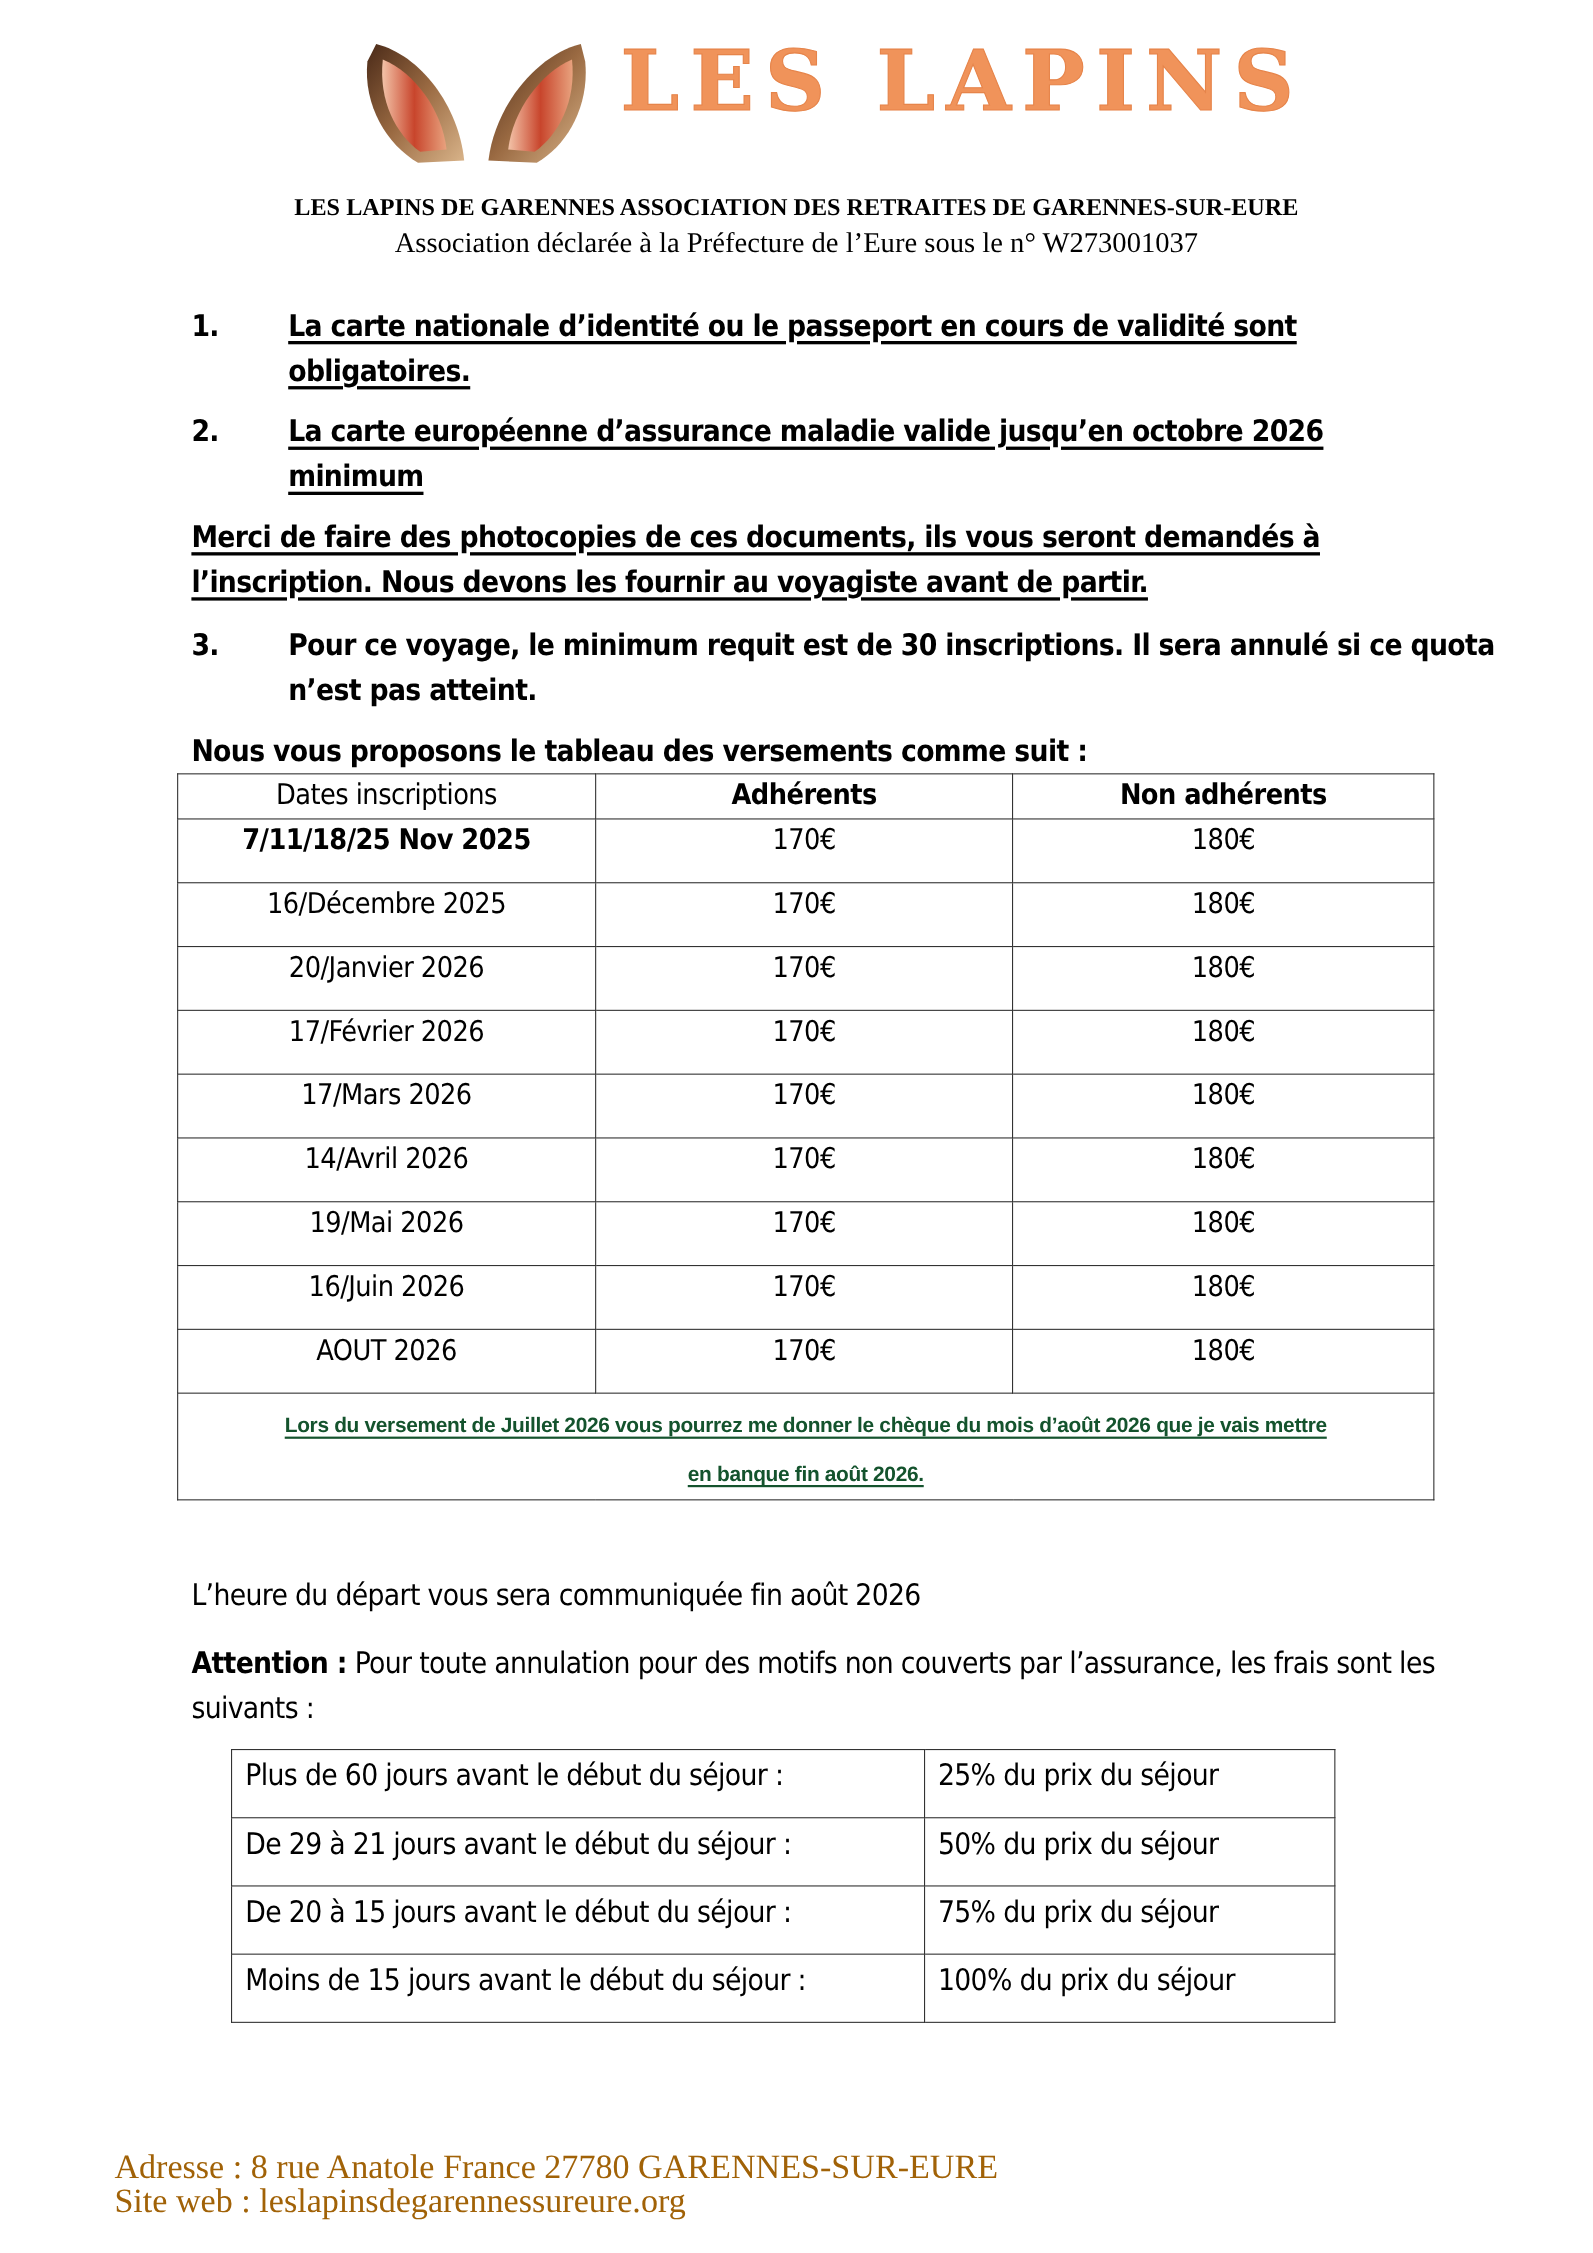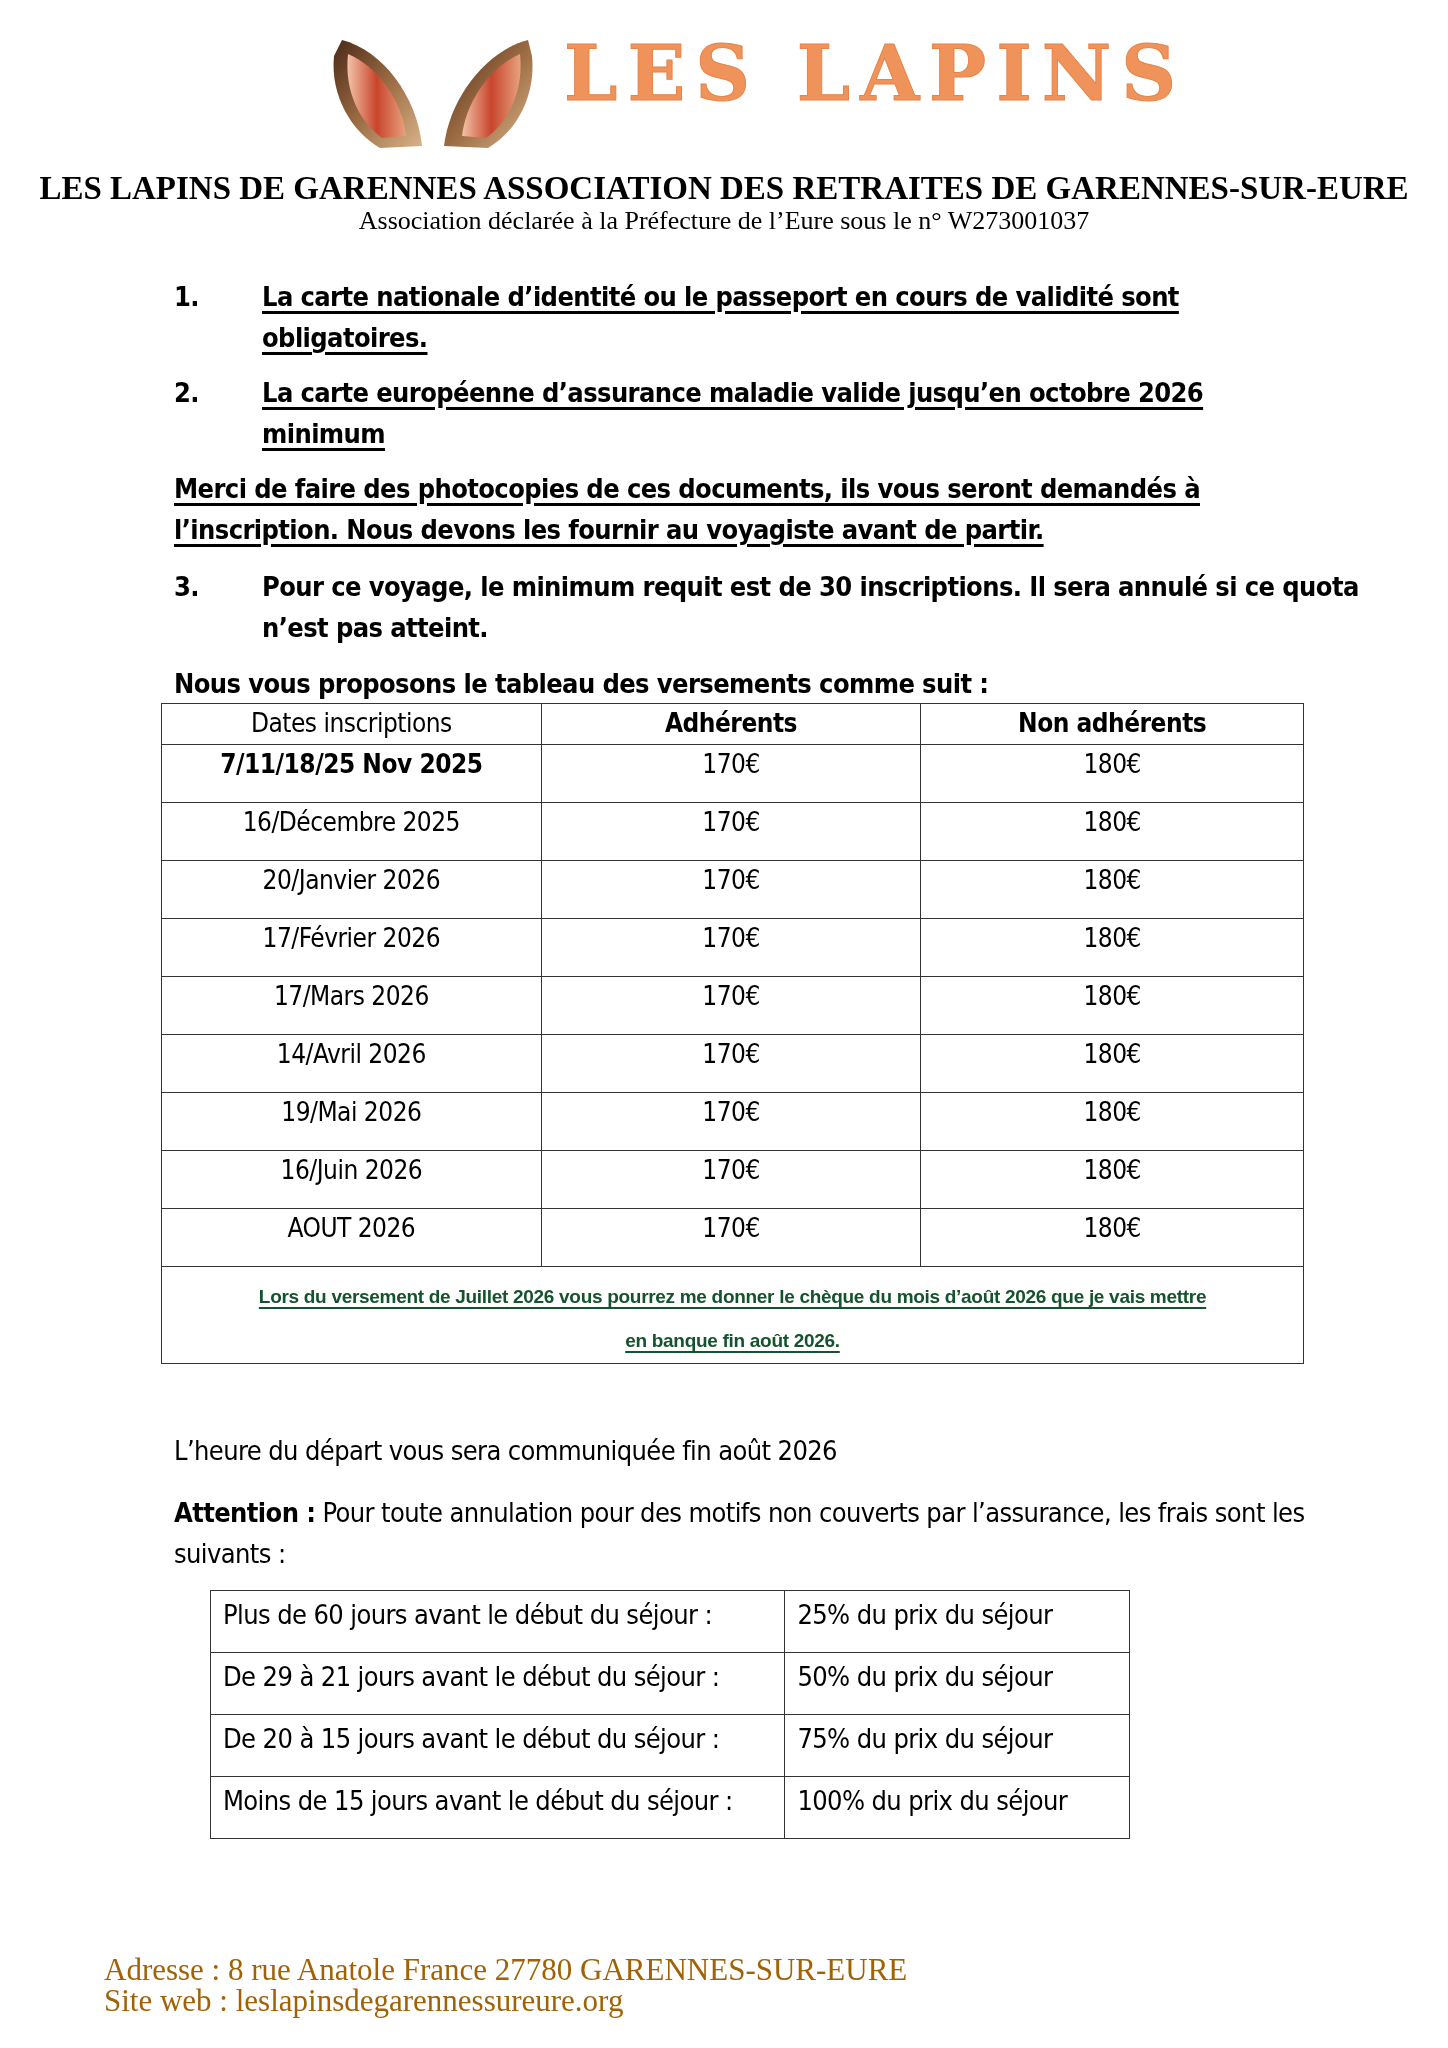--- a/index.html
+++ b/index.html
@@ -23,21 +23,21 @@
       position: absolute; left: 252px; top: 80px;
       font-family: "DejaVu Serif", serif; font-weight: bold;
       font-size: 34px; letter-spacing: 6px; line-height: 44px;
       color: #f3b24e;
     }
 
     
     .hdr1 {
       left: 0; width: 1448px; top: 172px; text-align: center;
       font-family: "Liberation Serif", serif; font-weight: bold;
-      font-size: 33px; line-height: 32px;
+      font-size: 22px; line-height: 32px;
     }
     .hdr2 {
       left: 0; width: 1448px; top: 206px; text-align: center;
       font-family: "Liberation Serif", serif;
       font-size: 26px; line-height: 30px;
     }
 
     
     .comic { font-family: "DejaVu Sans", sans-serif; font-stretch: condensed; }
     .txt {
@@ -73,21 +73,21 @@
       height: 86px; padding: 8px 10px 0; vertical-align: top;
       font-family: "Liberation Sans", sans-serif; font-weight: bold;
       font-size: 19px; line-height: 44px; color: #14532d; letter-spacing: -0.3px;
     }
     .pay td.note span { text-decoration: underline; text-decoration-thickness: 2px; text-underline-offset: 4px; }
 
     .depart { left: 174px; top: 1430px; width: 1100px; }
     .attention { left: 174px; top: 1492px; width: 1150px; }
 
     
-    .cancel { left: 210px; top: 1590px; width: 920px; padding-left: 36px; }
+    .cancel { left: 210px; top: 1590px; width: 1004px; padding-left: 36px; }
     .cancel td {
       border: 1.5px solid #333; text-align: left; vertical-align: top;
       font-size: 27px; line-height: 36px; letter-spacing: -0.6px;
       padding: 6px 12px 0 12px; height: 55px;
     }
     .cancel col.a { width: 654px; }
     .cancel col.b { width: 386px; }
 
     
     .foot {

